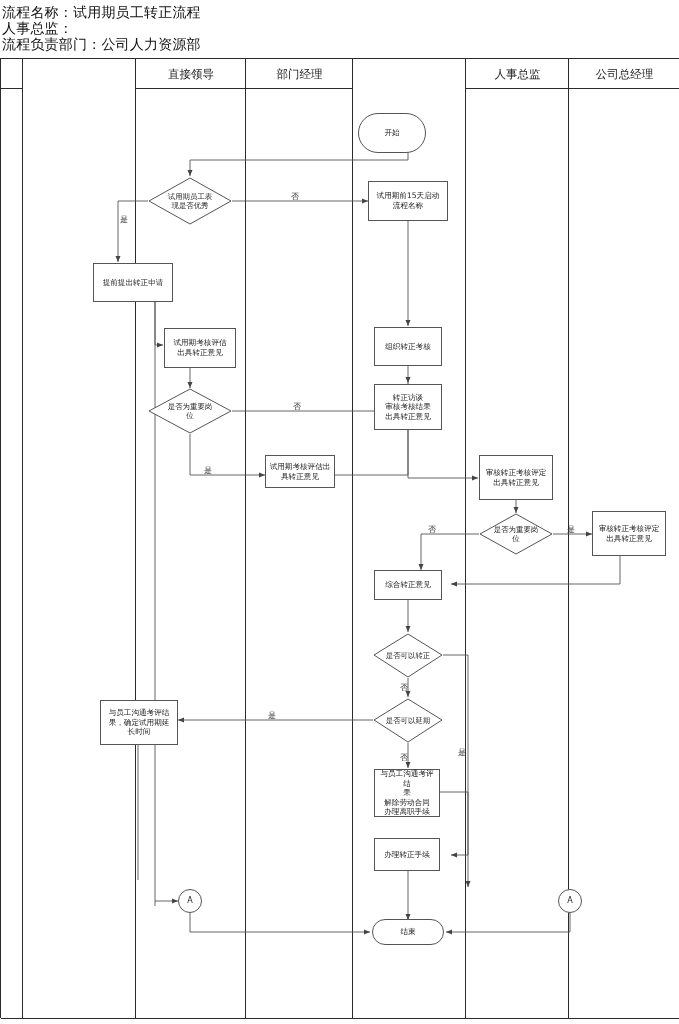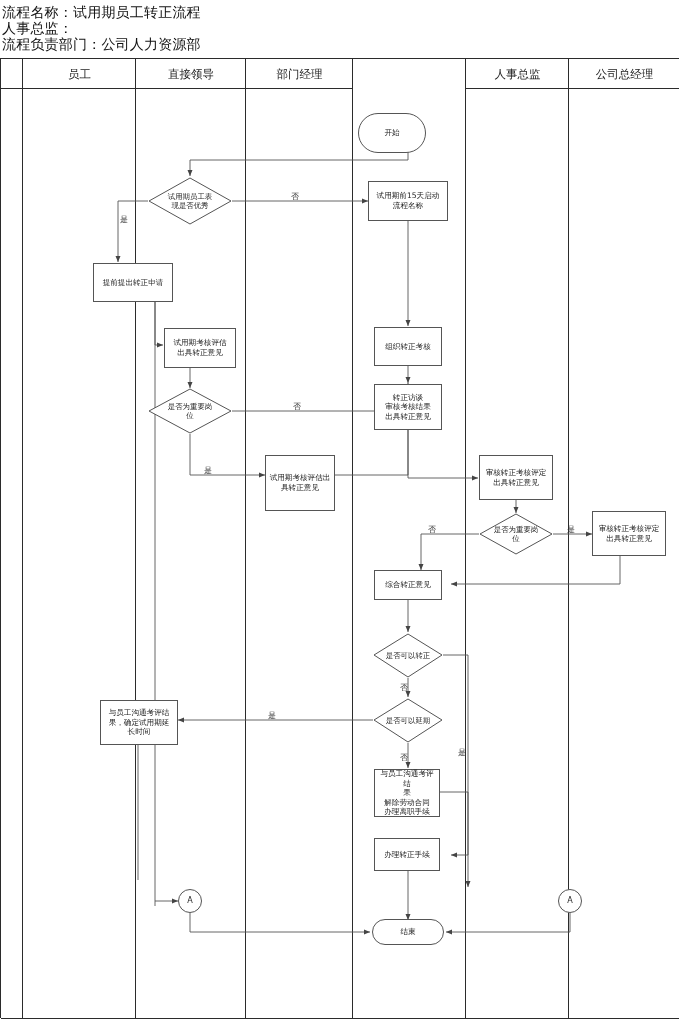--- a/index.html
+++ b/index.html
@@ -140,21 +140,20 @@
   <div id="lane-table">
     <div class="lane" style="left:0px;   width:22px;"></div>
     <div class="lane" style="left:22px;  width:113px;"></div>
     <div class="lane" style="left:135px; width:110px;"></div>
     <div class="lane" style="left:245px; width:107px;"></div>
     <div class="lane" style="left:352px; width:113px;"></div>
     <div class="lane" style="left:465px; width:103px;"></div>
     <div class="lane" style="left:568px; width:111px;"></div>
 
     <div class="lane-head" style="left:0px;   width:22px;"></div>
-    <div class="lane-head" style="left:22px;  width:113px;">员工</div>
     <div class="lane-head" style="left:245px; width:107px;">部门经理</div>
     <div class="lane-head" style="left:135px; width:110px;">直接领导</div>
     <div class="lane-head" style="left:465px; width:103px;">人事总监</div>
     <div class="lane-head" style="left:568px; width:111px;">公司总经理</div>
   </div>
 
   <svg id="flow" viewBox="0 0 679 1024">
     <defs>
       <marker id="arw" markerWidth="7" markerHeight="7" refX="6" refY="3" orient="auto" markerUnits="userSpaceOnUse">
         <path d="M0,0.5 L6,3 L0,5.5 z" fill="#444"></path>
@@ -280,21 +279,21 @@
   </div>
 
   <div class="diamond" style="left:148px; top:388px; width:84px; height:46px;">
     <svg class="dshape" viewBox="0 0 84 46" preserveAspectRatio="none">
       <polygon points="42,1 83,23 42,45 1,23" fill="#fff" stroke="#555" stroke-width="1"></polygon>
     </svg>
     <span class="dtxt">是否为重要岗
 位</span>
   </div>
 
-  <div class="node proc" style="left:265px; top:455px; width:70px; height:56px;">
+  <div class="node proc" style="left:265px; top:455px; width:70px; height:33px;">
     <span class="txt">试用期考核评估出
 具转正意见</span>
   </div>
 
   <div class="node proc" style="left:374px; top:327px; width:68px; height:39px;">
     <span class="txt">组织转正考核</span>
   </div>
 
   <div class="node proc" style="left:374px; top:384px; width:68px; height:46px;">
     <span class="txt">转正访谈

